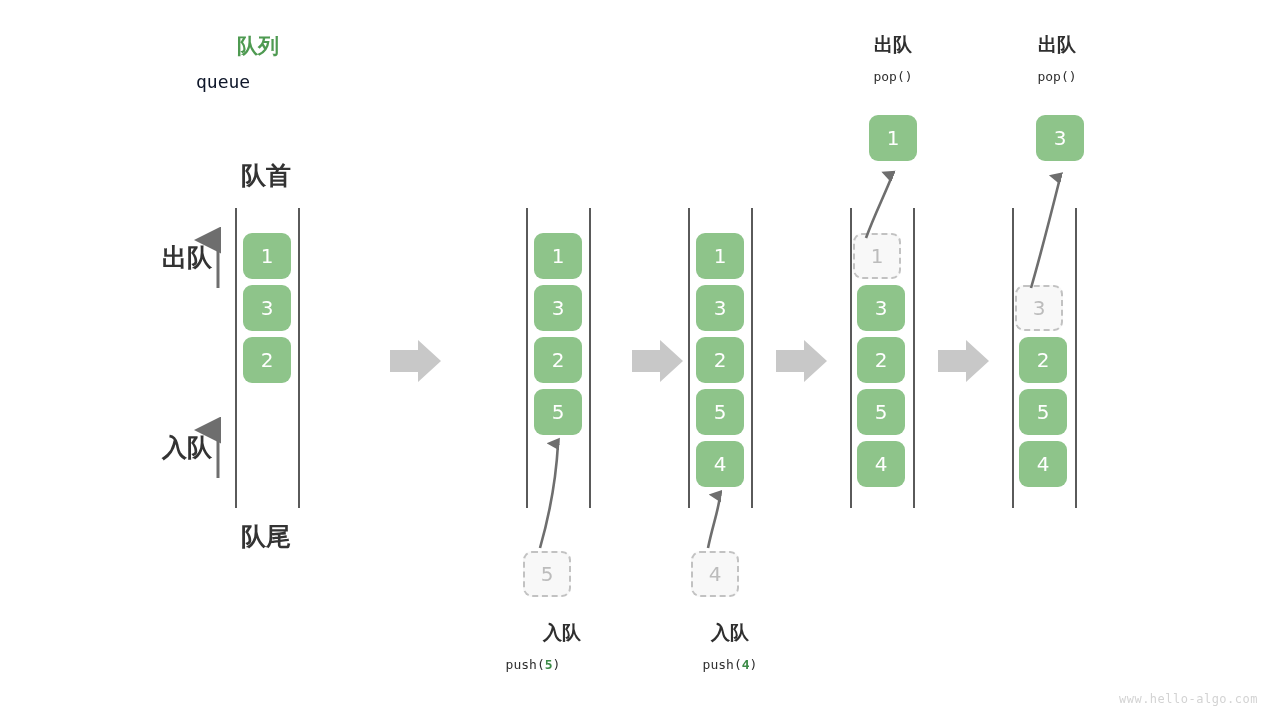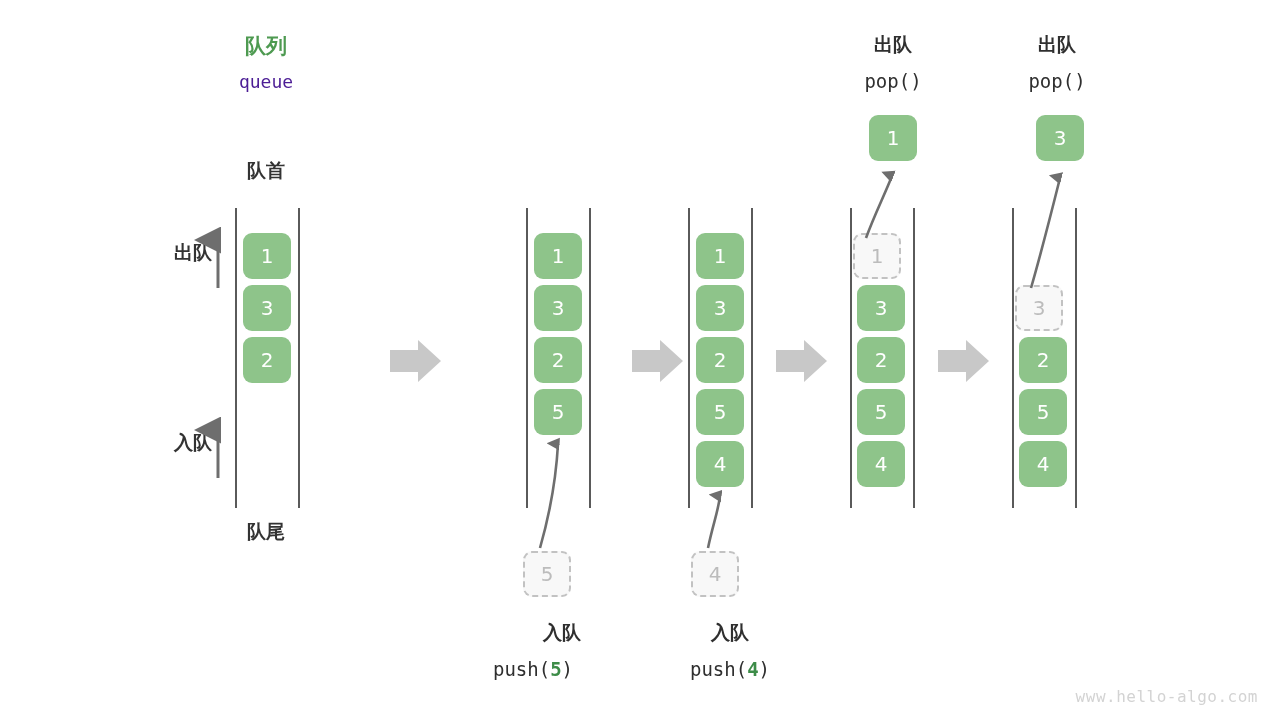--- a/index.html
+++ b/index.html
@@ -60,71 +60,71 @@
     white-space: pre;
     line-height: 1.28;
   }
   .lbl-title-cn {
     color: #4e9a51;
     font-weight: bold;
     font-size: 21px;
     text-align: center;
   }
   .lbl-title-en {
-    color: #4c1d95;
+    color: #0f172a;
     font-size: 18px;
     font-family: "DejaVu Sans Mono", "Liberation Mono", monospace;
-    text-align: center;
+    text-align: left;
   }
   .lbl-side {
     color: #333333;
     font-weight: bold;
-    font-size: 19px;
+    font-size: 25px;
     text-align: center;
   }
   .lbl-op-cn {
     color: #2f2f2f;
     font-weight: bold;
     font-size: 19px;
     text-align: center;
   }
   .lbl-op-code {
     color: #2f2f2f;
-    font-size: 19px;
+    font-size: 13px;
     font-family: "DejaVu Sans Mono", "Liberation Mono", monospace;
     text-align: center;
   }
   .lbl-op-code .arg { color: #3d8c48; font-weight: bold; }
 
   .watermark {
     position: absolute;
     right: 22px;
     bottom: 14px;
     color: #d3d3d3;
-    font-size: 16px;
+    font-size: 12px;
     font-family: "DejaVu Sans Mono", "Liberation Mono", monospace;
     letter-spacing: 0.5px;
   }
 
   
   svg.overlay {
     position: absolute;
     left: 0; top: 0;
     width: 1280px;
     height: 720px;
     pointer-events: none;
     overflow: visible;
   }
 </style>
 </head>
 <body>
 
 <div id="stage">
 
-  <div class="lbl lbl-title-cn" style="left:196px; top:33px; width:140px;">队列</div>
+  <div class="lbl lbl-title-cn" style="left:188px; top:33px; width:140px;">队列</div>
   <div class="lbl lbl-title-en" style="left:196px; top:70px; width:140px;">queue</div>
 
   <div class="lbl lbl-side" style="left:196px; top:159px; width:140px;">队首</div>
   <div class="lbl lbl-side" style="left:196px; top:520px; width:140px;">队尾</div>
 
   <div class="lbl lbl-side" style="left:140px; top:241px; width:72px; text-align:right;">出队</div>
   <div class="lbl lbl-side" style="left:140px; top:431px; width:72px; text-align:right;">入队</div>
 
   <div class="rail" style="left:235px; top:208px; height:300px;"></div>
   <div class="rail" style="left:298px; top:208px; height:300px;"></div>

